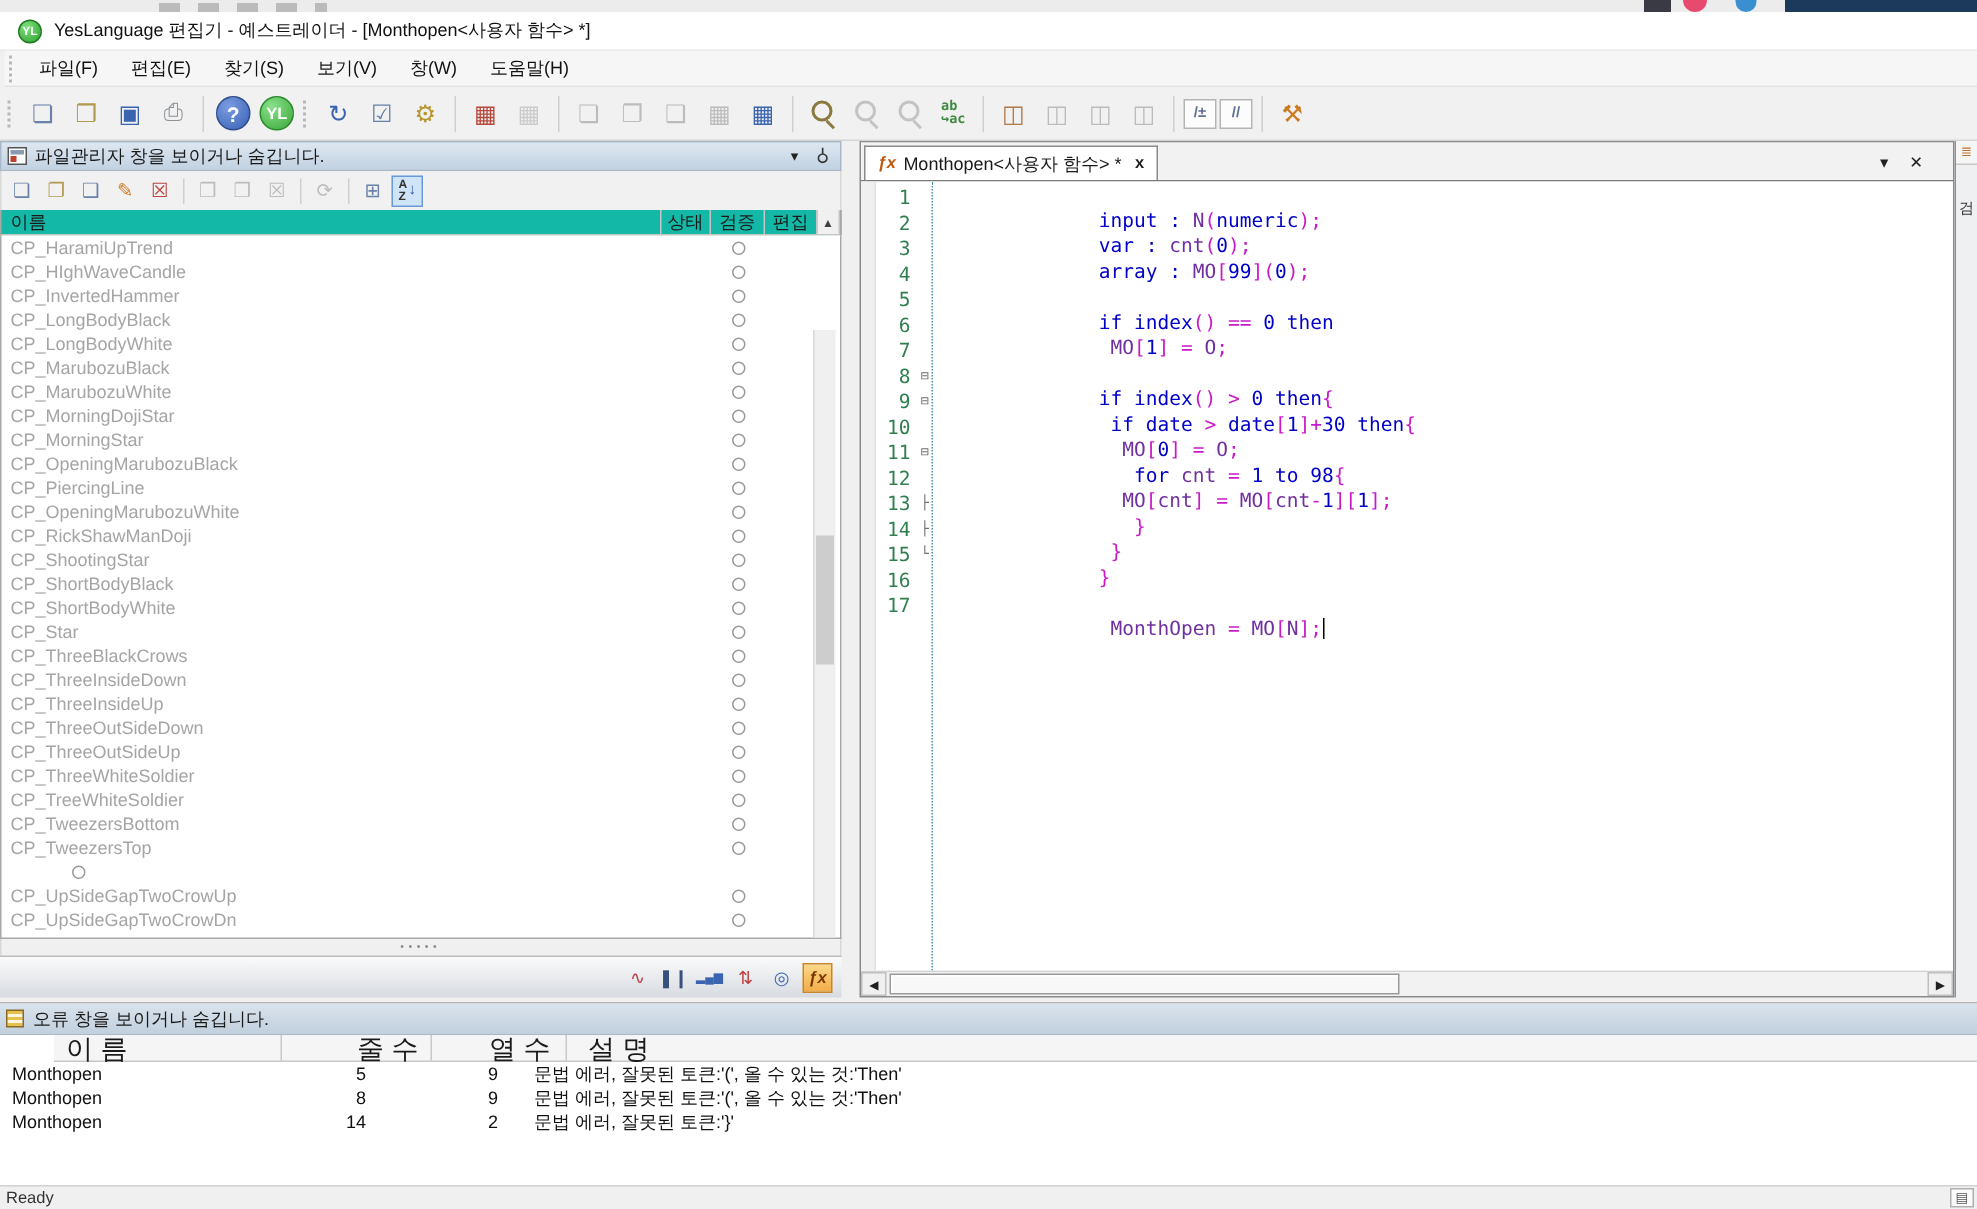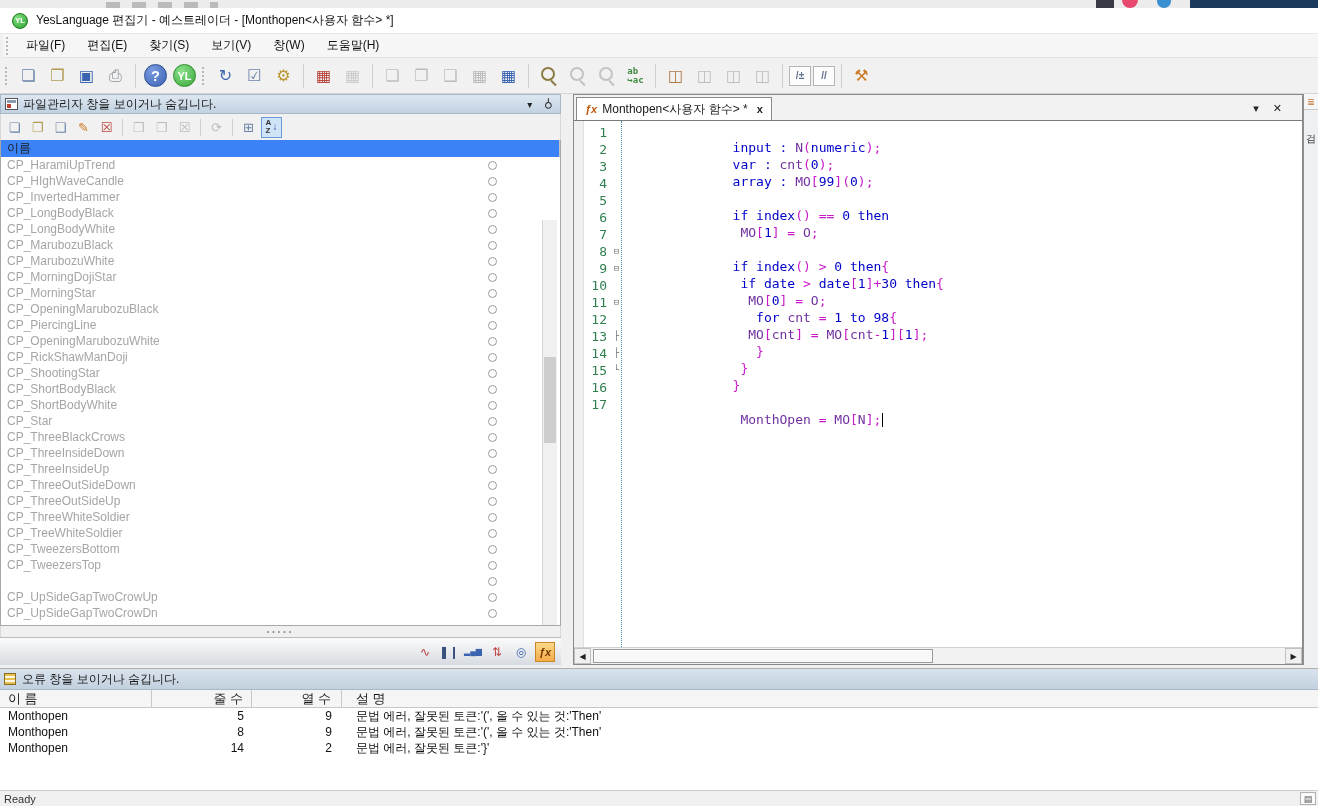--- a/index.html
+++ b/index.html
@@ -53,29 +53,29 @@
   .win-icon { width:13px; height:12px; border:1px solid #555; background:#fff; position:relative; flex:0 0 auto; }
   .win-icon::before { content:""; position:absolute; left:1px; top:1px; right:1px; height:3px; background:#8a9ab0; }
   .win-icon::after { content:""; position:absolute; left:1px; bottom:1px; width:4px; height:4px; background:#c04030; }
   .p-header .sp { flex:1; }
   .chev { font-size:10px; color:#222; padding:0 4px; }
   .pin { font-size:12px; color:#333; transform:rotate(180deg); padding:0 3px; }
   .p-toolbar { height:26px; background:#f1f1f1; display:flex; align-items:center; padding:2px 2px; border-left:1px solid #d8d8d8; border-right:1px solid #d8d8d8; }
   .p-sep { width:1px; height:17px; background:#cfcfcf; margin:0 4px; }
   .azsort { border:1px solid #6a9bd8; background:#cfe4f7; font-size:8px; font-weight:bold; line-height:8px; color:#333; white-space:pre; }
   .azsort::after { content:"↓"; font-size:10px; color:#2a52b0; margin-left:1px; }
-  .p-cols { height:17px; display:flex; border-left:1px solid #a8a8a8; border-right:1px solid #a8a8a8; background:#3b82f6; font-size:12px;flex-direction:column; }
+  .p-cols { height:17px; display:flex; border-left:1px solid #a8a8a8; border-right:1px solid #a8a8a8; background:#14b8a6; font-size:12px; }
   .p-cols .cell { border-right:1px solid #c5c5c5; border-bottom:1px solid #c5c5c5; display:flex; align-items:center; }
   .col-name { flex:1; padding-left:6px; }
   .col-state { width:33px; justify-content:center; }
   .col-verif { width:36px; justify-content:center; }
   .col-edit { width:35px; justify-content:center; }
   .col-scroll { width:15px; justify-content:center; font-size:8px; color:#404040; background:#f0f0f0; border-bottom:1px solid #c5c5c5; }
   .p-list { flex:1; background:#fff; border-left:1px solid #a8a8a8; border-right:1px solid #a8a8a8; border-bottom:1px solid #a8a8a8; overflow:hidden; position:relative; }
-  .frow { height:16px; display:flex; align-items:center;justify-content:flex-end; }
+  .frow { height:16px; display:flex; align-items:center; }
   .fname { flex:1; padding-left:6px; font-size:12px; color:#a5a5a5; white-space:nowrap; overflow:hidden; }
   .fcell-state { width:33px; } .fcell-edit { width:50px; }
   .fcell-verif { width:36px; display:flex; justify-content:center; }
   .circle { width:9px; height:9px; border:1px solid #9a9a9a; border-radius:50%; background:#fff; }
   .vscroll { position:absolute; right:3px; top:63px; width:15px; height:463px; background:#f0f0f0; border-left:1px solid #d8d8d8; }
   .vthumb { position:absolute; left:1px; right:1px; top:137px; height:86px; background:#cdcdcd; }
   .handle-dots { height:11px; display:flex; align-items:center; justify-content:center; color:#8a8a8a; font-size:7px; letter-spacing:3px; border-left:1px solid #d8d8d8; border-right:1px solid #d8d8d8; }
   .p-tabstrip { height:28px; background:linear-gradient(#fbfbfb,#d7dbe1); border-top:1px solid #bcbcbc; display:flex; align-items:center; justify-content:flex-end; gap:2px; padding-right:5px; }
   .fx-active { background:linear-gradient(#fcd98a,#f2ac48); border:1px solid #c8882a; color:#7a3800; font-style:italic; font-weight:bold; font-size:11px; }
   .bars8 { font-size:8px; letter-spacing:0; }
@@ -103,21 +103,21 @@
 
   
   .right-sliver { position:absolute; left:1303px; top:0; width:15px; height:571px; background:#eef0f2; border-left:1px solid #909090; overflow:hidden; }
   .sliver-btn { height:16px; background:#f6f6f6; border-bottom:1px solid #c8c8c8; display:flex; align-items:center; justify-content:center; font-size:9px; color:#c07030; }
   .sliver-label { display:block; margin-top:22px; font-size:10px; color:#333; padding-left:2px; }
 
   
   .error-panel { position:absolute; left:0; top:668px; width:1318px; height:122px; background:#fff; border-top:1px solid #b0b0b0; display:flex; flex-direction:column; }
   .e-header { height:21px; background:linear-gradient(#d9e3ed,#c2d0de); border-bottom:1px solid #a8b8c8; display:flex; align-items:center; gap:6px; padding-left:4px; font-size:12px; }
   .err-icon { width:12px; height:12px; border:1px solid #8a6a20; background:repeating-linear-gradient(#e8c050 0 2px,#fff7e0 2px 4px); }
-  .e-cols { height:18px; display:flex; background:#f5f5f5; border-bottom:1px solid #c8c8c8; font-size:13px; }
+  .e-cols { height:18px; display:flex; background:#f5f5f5; border-bottom:1px solid #c8c8c8; font-size:18px;margin-left:36px; }
   .e-cols .ecell { border-right:1px solid #c8c8c8; display:flex; align-items:center; }
   .ec-name { width:152px; padding-left:8px; }
   .ec-line { width:100px; justify-content:flex-end; padding-right:8px; }
   .ec-col { width:90px; justify-content:flex-end; padding-right:10px; }
   .ec-desc { flex:1; padding-left:14px; border-right:none !important; }
   .e-rows { flex:1; background:#fff; }
   .erow { height:16px; display:flex; align-items:center; font-size:12px; color:#111; }
   .er-name { width:152px; padding-left:8px; }
   .er-line { width:100px; text-align:right; padding-right:8px; }
   .er-col { width:90px; text-align:right; padding-right:10px; }

